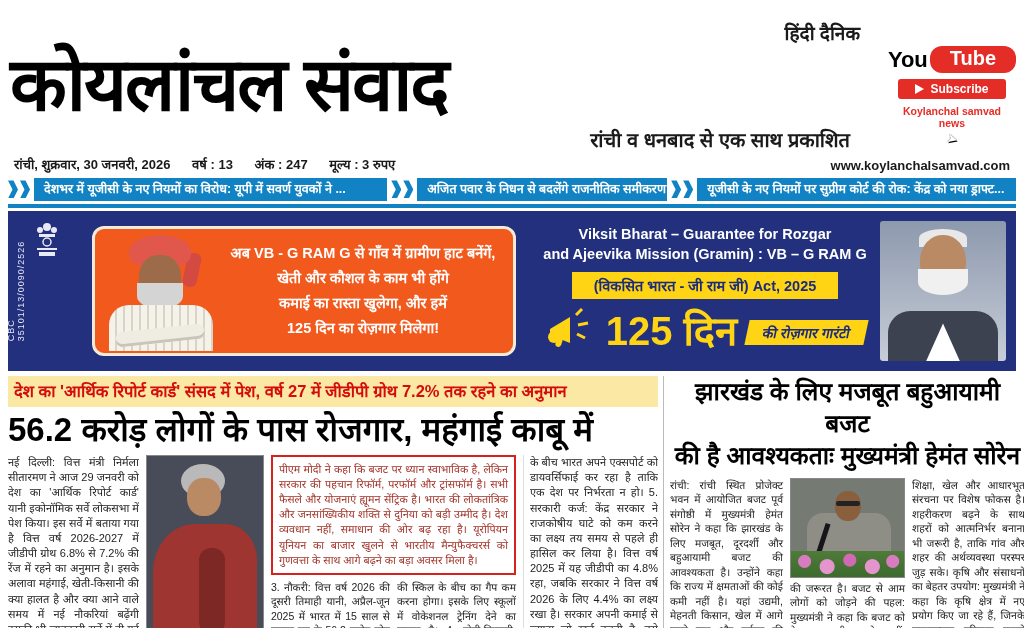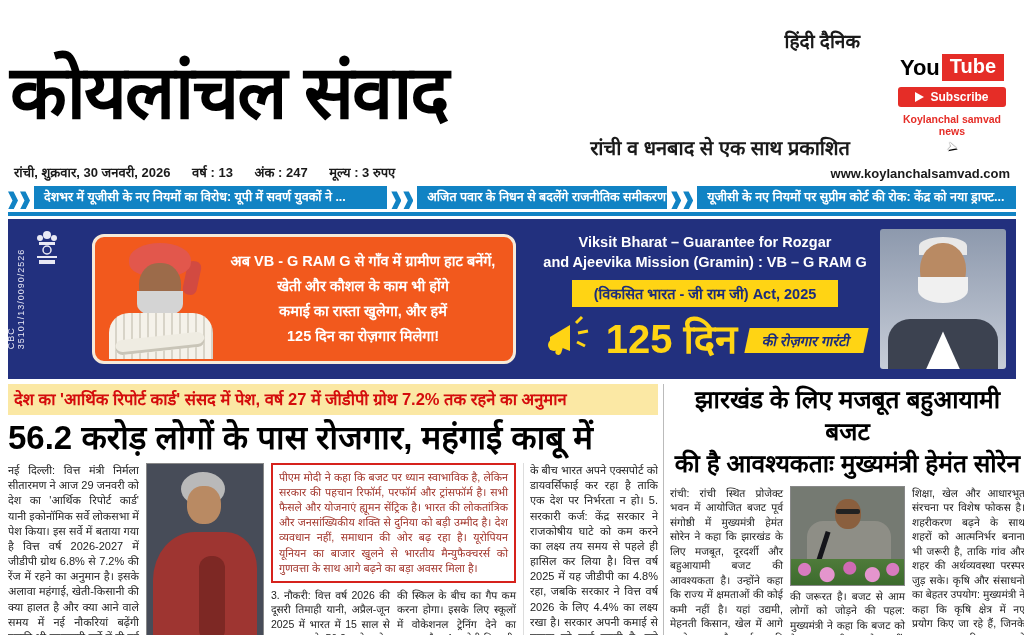--- a/index.html
+++ b/index.html
@@ -4,42 +4,42 @@
 <style>
   :root{
     --ticker-blue:#1183c4; --banner-blue:#22307e; --banner-orange:#f2591d;
     --accent-yellow:#ffd414; --brand-red:#e02020; --kicker-bg:#fbe8a4;
     --kicker-red:#d40c0c; --box-red:#d6221c; --box-maroon:#a13329;
     --youtube-red:#e52d27; --text-dark:#1a1a1a;
   }
   *{margin:0;padding:0;box-sizing:border-box}
   html,body{background:#fff}
   body{font-family:"Liberation Sans","DejaVu Sans",sans-serif;color:var(--text-dark)}
-  .page{position:relative;width:1024px;height:620px;background:#fff;overflow:hidden;margin:16px auto}
+  .page{position:relative;width:1024px;height:620px;background:#fff;overflow:hidden;margin:8px auto}
 
   
   .mast{display:flex;padding:6px 10px 0 10px}
   .mast-left{width:880px}
   .edition{font-size:19px;font-weight:bold;text-align:right;padding-right:30px;margin-top:6px}
   .paper-title{font-size:74px;font-weight:900;text-align:left;line-height:1.06;letter-spacing:-2px;color:#000}
   .tagline{font-size:20px;font-weight:bold;text-align:right;padding-right:40px;margin-top:2px}
   .mast-right{width:124px;padding-top:32px;text-align:center}
   .yt-logo{display:flex;justify-content:center;align-items:center;gap:2px}
   .yt-you{font-size:22px;font-weight:900;color:#000}
-  .yt-tube{font-size:20px;font-weight:900;color:#fff;background:var(--youtube-red);border-radius:0;padding:1px 8px 3px}
+  .yt-tube{font-size:20px;font-weight:900;color:#fff;background:var(--youtube-red);border-radius:12px;padding:1px 20px 3px}
   .yt-sub{display:flex;align-items:center;justify-content:center;gap:6px;background:var(--youtube-red);border-radius:3px;margin:6px 8px 0;padding:3px 4px;cursor:pointer}
   .yt-play{width:0;height:0;border-left:9px solid #fff;border-top:5px solid transparent;border-bottom:5px solid transparent}
   .yt-sub-label{color:#fff;font-size:12px;font-weight:bold}
   .yt-channel{color:var(--youtube-red);font-size:10.5px;font-weight:bold;margin-top:6px}
   .cursor{display:inline-block;margin-top:2px;font-size:13px;color:#fff;text-shadow:0 0 1px #000,1px 1px 0 #000;transform:rotate(15deg)}
   .dateline{display:flex;justify-content:space-between;align-items:flex-end;padding:2px 14px 4px;font-size:13px;font-weight:bold}
   .dl-left span{margin-right:18px}
 
   
-  .ticker{display:flex;align-items:flex-end;gap:4px;padding:0 8px;height:24px}
+  .ticker{display:flex;align-items:center;gap:4px;padding:0 8px;height:24px}
   .chevs{display:flex;gap:2px;flex:0 0 auto}
   .chev{width:10px;height:18px;background:var(--ticker-blue);clip-path:polygon(0 0,55% 0,100% 50%,55% 100%,0 100%,45% 50%)}
   .ticker-item{background:var(--ticker-blue);color:#fff;font-size:12.5px;font-weight:bold;padding:2px 10px 4px;white-space:nowrap;overflow:hidden;cursor:pointer}
   .t0{flex:1.45}.t1{flex:1.0}.t2{flex:1.3}
   .rule{height:4px;background:var(--ticker-blue);margin:3px 8px 0}
 
   
   .banner{position:relative;height:160px;margin:3px 8px 0;background:var(--banner-blue);overflow:hidden}
   .cbc{position:absolute;left:-2px;top:50%;transform:translateY(-50%) rotate(180deg);writing-mode:vertical-rl;color:#e8e8f5;font-size:9px;letter-spacing:1px}
   .emblem{position:absolute;left:26px;top:10px}

